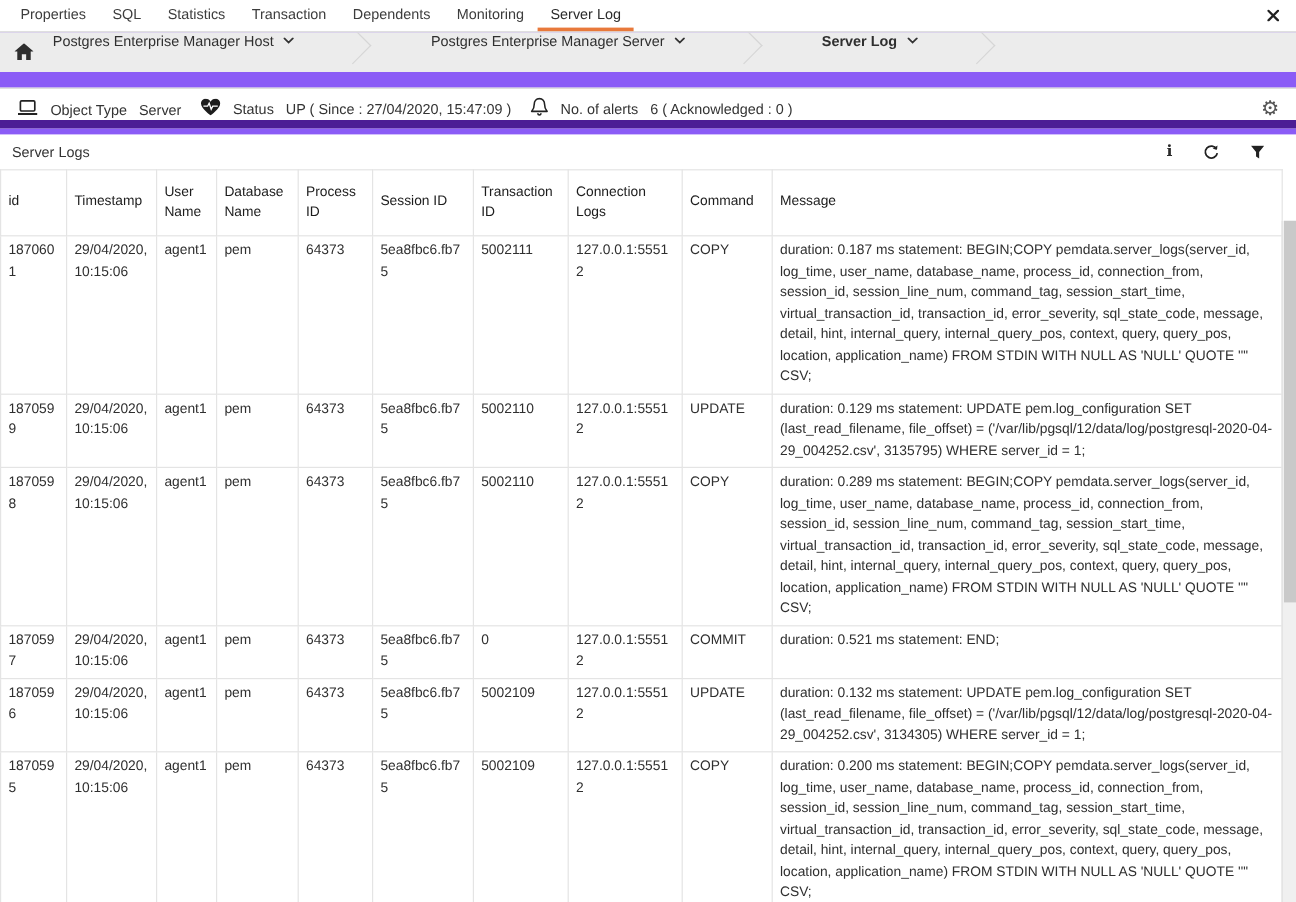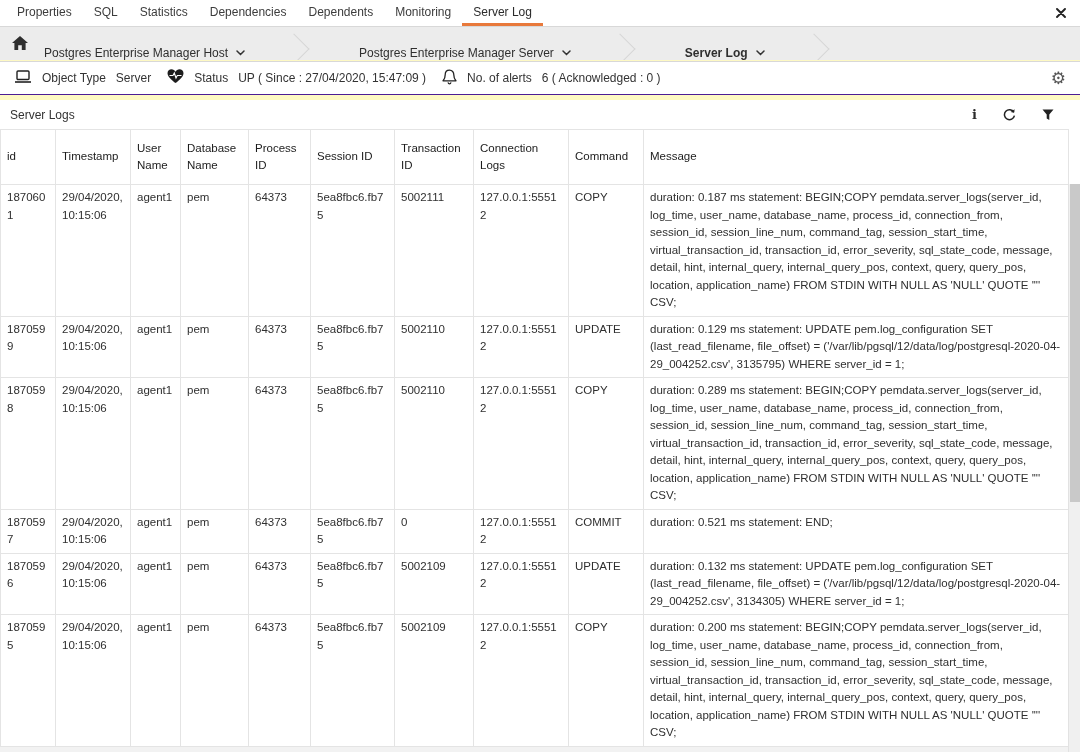--- a/index.html
+++ b/index.html
@@ -1,43 +1,43 @@
 <!DOCTYPE html>
 <html><head>
 <meta charset="utf-8">
 <style>
   * { box-sizing: border-box; margin: 0; padding: 0; }
   html, body { width: 1080px; height: 752px; overflow: hidden; }
   body { background: #f2f2f2; font-family: "Liberation Sans", sans-serif; }
-  .app { position: relative; width: 1080px; height: 656px; background: #fef9c3; }
+  .app { position: relative; width: 1080px; height: 656px; background: #8b5cf6; }
 
   
   .tabbar { height: 27px; background: #fff; border-bottom: 1px solid #d8d8d8;
             display: flex; align-items: stretch; padding: 0 6px; }
   .tab-list { display: flex; align-items: stretch; }
   .tab { font-size: 12px; color: #3c3c3c; padding: 0 11px; display: flex; align-items: center;
          border-bottom: 3px solid transparent; cursor: default; white-space: nowrap; }
   .tab.active { border-bottom-color: #e8793b; color: #2b2b2b; }
   .close-btn { margin-left: auto; align-self: center; width: 18px; height: 18px;
                display: flex; align-items: center; justify-content: center; margin-right: 4px; }
 
   
   .breadcrumb-bar { height: 33px; background: #ececec; display: flex; align-items: center;
                     padding: 0 10px; overflow: hidden; }
   .home-btn { display: flex; align-items: center; margin: 0 10px 0 2px; }
-  .crumb-list { display: flex; align-items: flex-end; height: 100%; gap: 42px; }
+  .crumb-list { display: flex; align-items: flex-start; height: 100%; gap: 42px; }
   .crumb { display: flex; align-items: center; gap: 8px; font-size: 12px; color: #2f2f2f;
            padding: 0 6px; white-space: nowrap; }
   .crumb-label.bold { font-weight: bold; }
   .crumb-sep { width: 22px; height: 22px; border-top: 1px solid #d6d6d6; border-right: 1px solid #d6d6d6;
                transform: rotate(45deg); margin: 0 6px 0 -10px; flex: none; }
 
   
-  .infobar { height: 34px; margin-top: 1px; background: #fff; border-top: 1px solid #d8d8d8;
-             border-bottom: 1px solid #4c1d95; display: flex; align-items: center;
+  .infobar { height: 34px; margin-top: 13px; background: #fff; border-top: 1px solid #d8d8d8;
+             border-bottom: 7px solid #4c1d95; display: flex; align-items: flex-end;
              padding: 0 14px; font-size: 12px; color: #333; }
   .info-group { display: flex; align-items: center; gap: 10px; margin-right: 16px; white-space: nowrap; }
   .info-label { color: #333; }
   .info-value { color: #333; }
   .gear-wrap { margin-left: auto; font-size: 17px; color: #555; line-height: 1;
                font-family: "DejaVu Sans", sans-serif; }
 
   
   .panel { margin-top: 5px; background: #fff; }
   .panel-header { height: 29px; display: flex; align-items: center; padding: 0 10px;
@@ -67,21 +67,21 @@
 </head>
 <body>
 
 <div class="app">
 
   <div class="tabbar">
     <div class="tab-list">
         <div class="tab">Properties</div>
         <div class="tab">SQL</div>
         <div class="tab">Statistics</div>
-        <div class="tab">Dependencies</div>
+        <div class="tab">Transaction</div>
         <div class="tab">Dependents</div>
         <div class="tab">Monitoring</div>
         <div class="tab active">Server Log</div>
       </div>
     <div class="close-btn">
       <svg width="10" height="10" viewBox="0 0 10 10">
           <path d="M1 1 L9 9 M9 1 L1 9" stroke="#222" stroke-width="1.9" stroke-linecap="round"></path>
         </svg>
     </div>
   </div>

